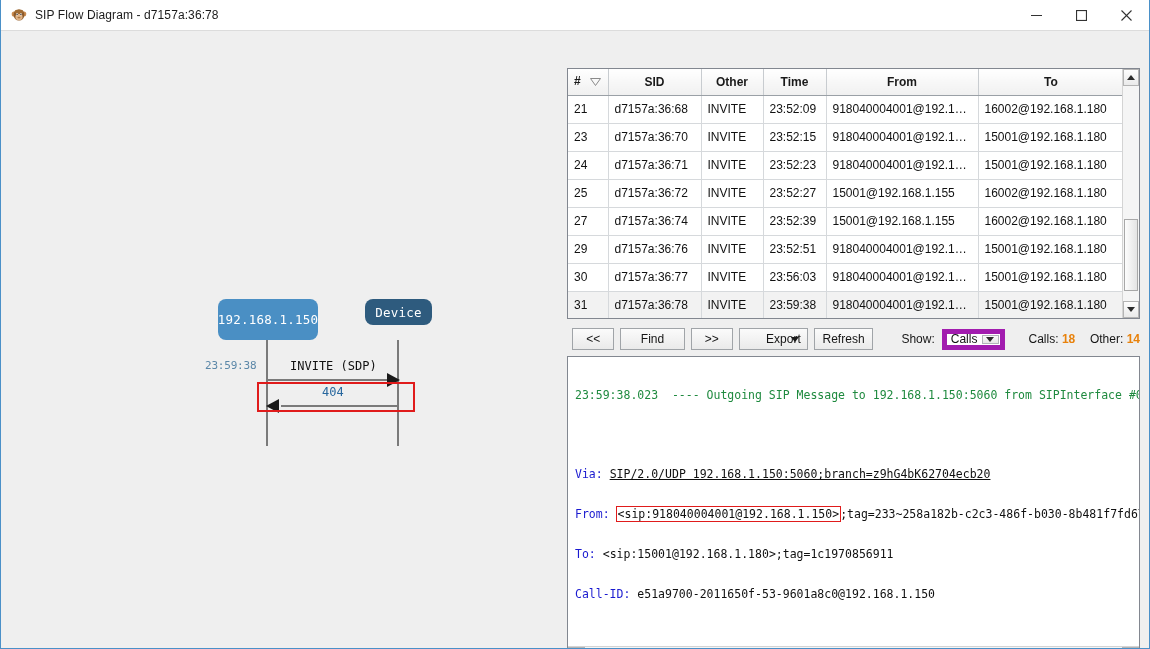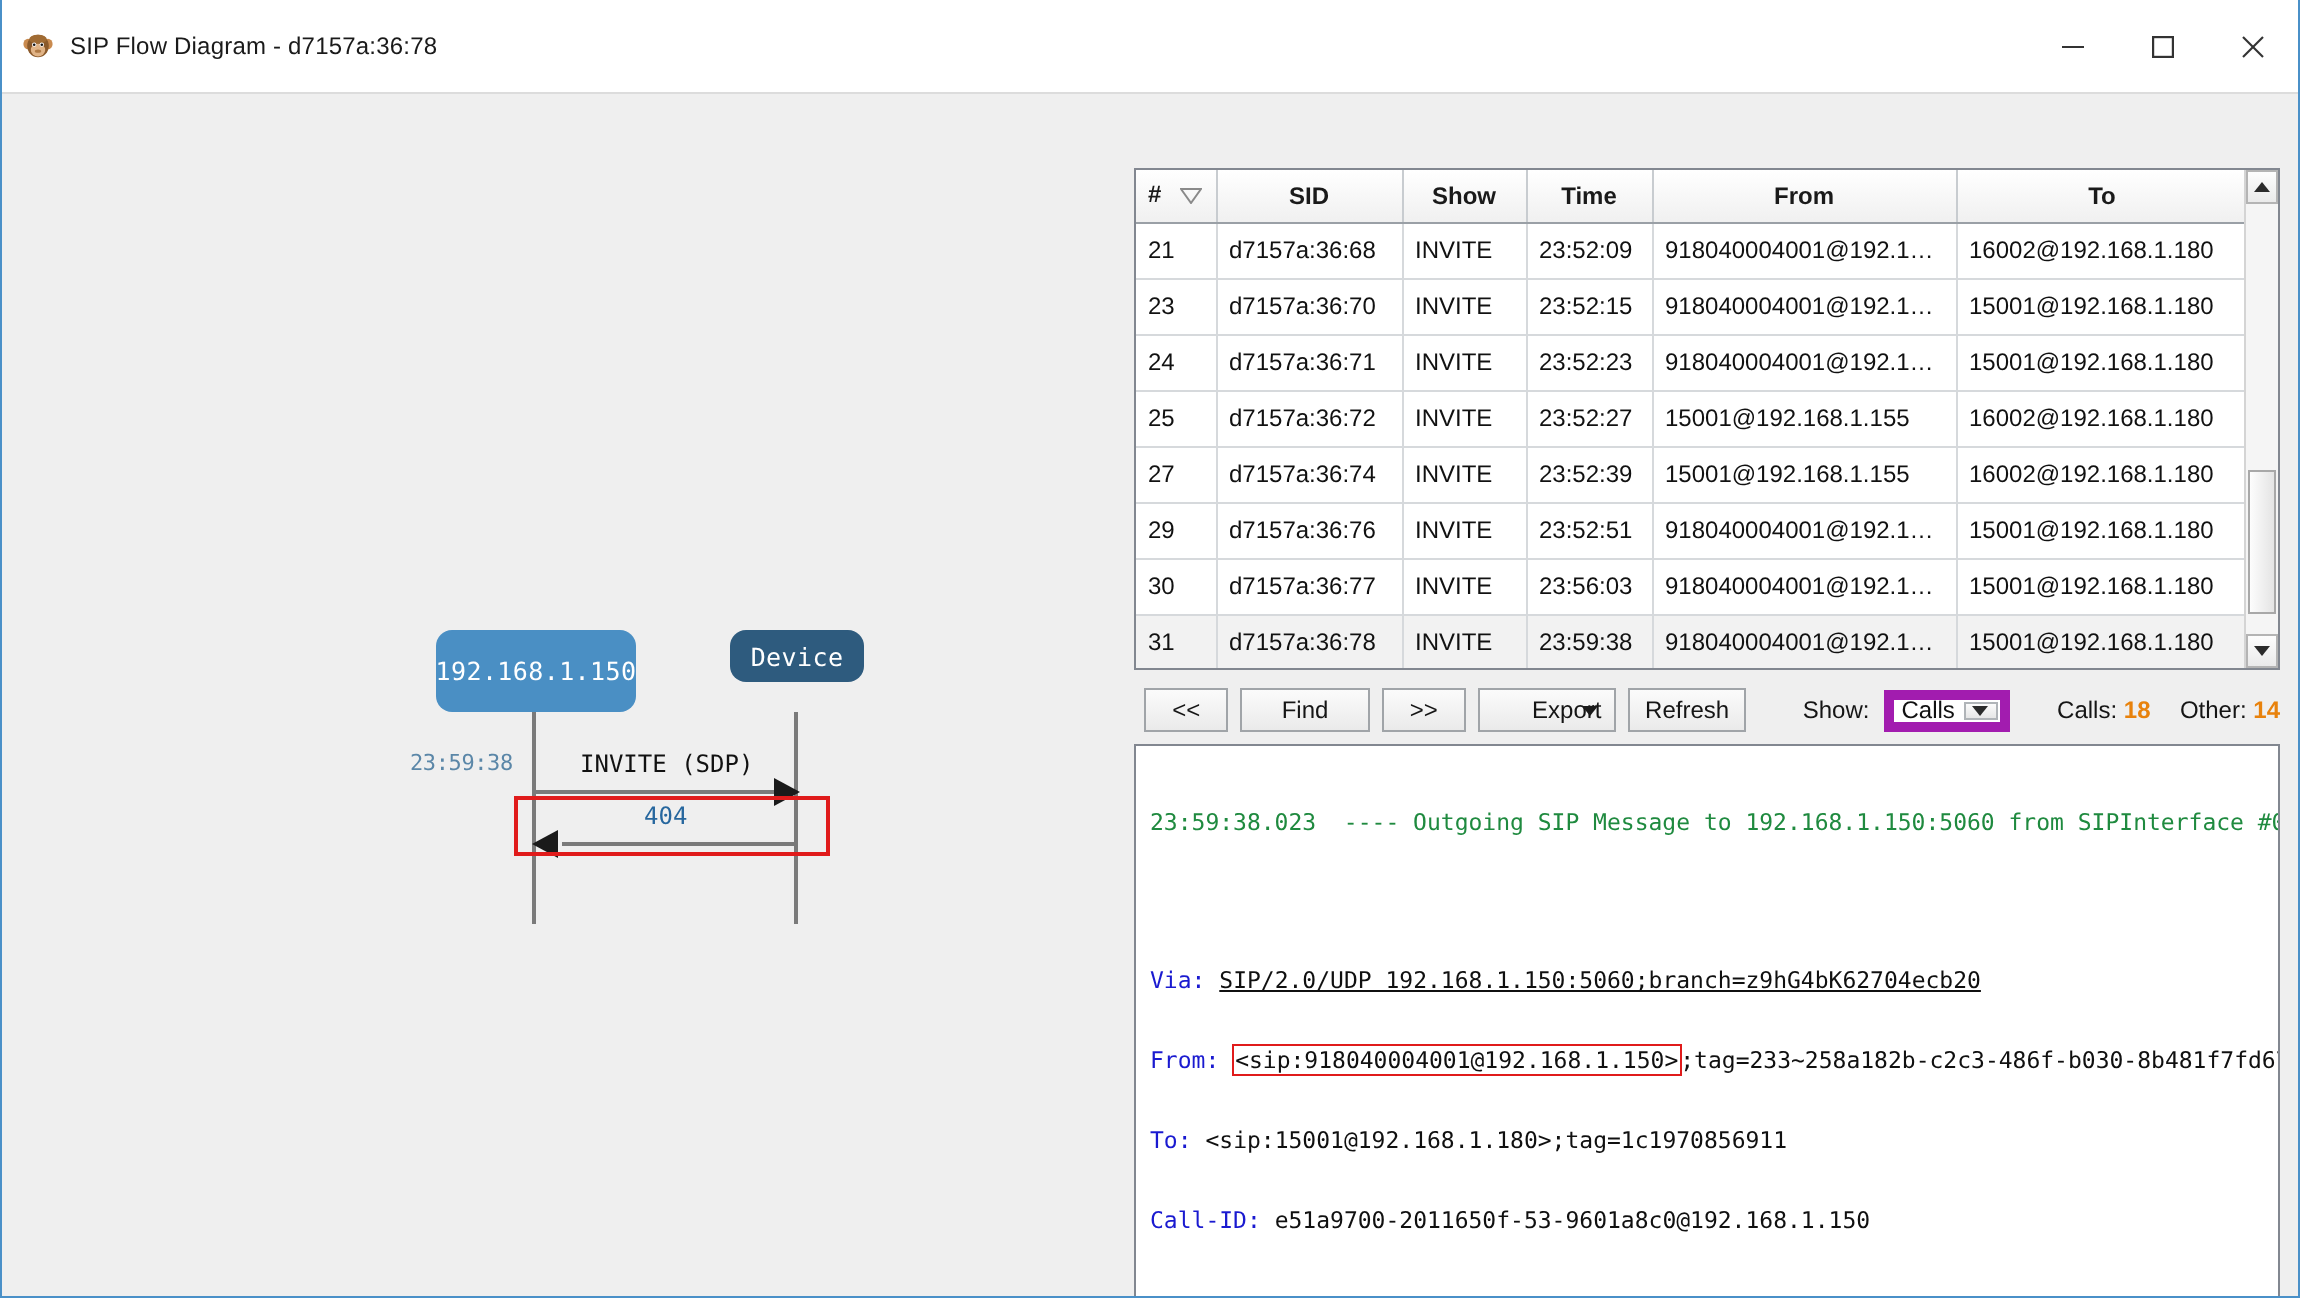--- a/index.html
+++ b/index.html
@@ -17,21 +17,21 @@
     width: 1150px; height: 649px;
     background: #efefef;
     border: 1px solid #4a90c8;
     border-top: none;
     display: flex;
     flex-direction: column;
   }
 
   
   .titlebar {
-    height: 47px;
+    height: 31px;
     min-height: 31px;
     background: #ffffff;
     display: flex;
     align-items: center;
     border-bottom: 1px solid #dcdcdc;
     position: relative;
   }
   .app-icon {
     width: 16px; height: 16px;
     margin-left: 10px; margin-right: 8px;
@@ -461,21 +461,21 @@
               <tr>
                 <th class="col-num">
                   <span>#</span>
                   <span class="sort-tri">
                     <svg width="11" height="8" viewBox="0 0 11 8">
                         <polygon points="0.5,0.5 10.5,0.5 5.5,7.5" fill="none" stroke="#8a8a8a" stroke-width="1"></polygon>
                       </svg>
                   </span>
                 </th>
                 <th>SID</th>
-                <th>Show</th>
+                <th>Other</th>
                 <th>Time</th>
                 <th>From</th>
                 <th>To</th>
               </tr>
             </thead>
             <tbody>
               <tr>
                 <td>21</td>
                 <td>d7157a:36:68</td>
                 <td>INVITE</td>

